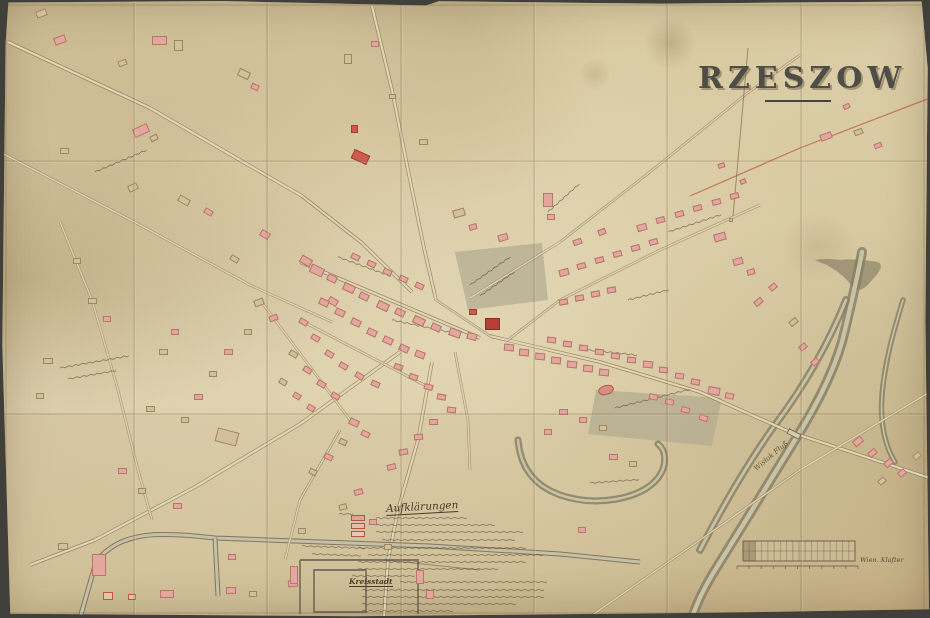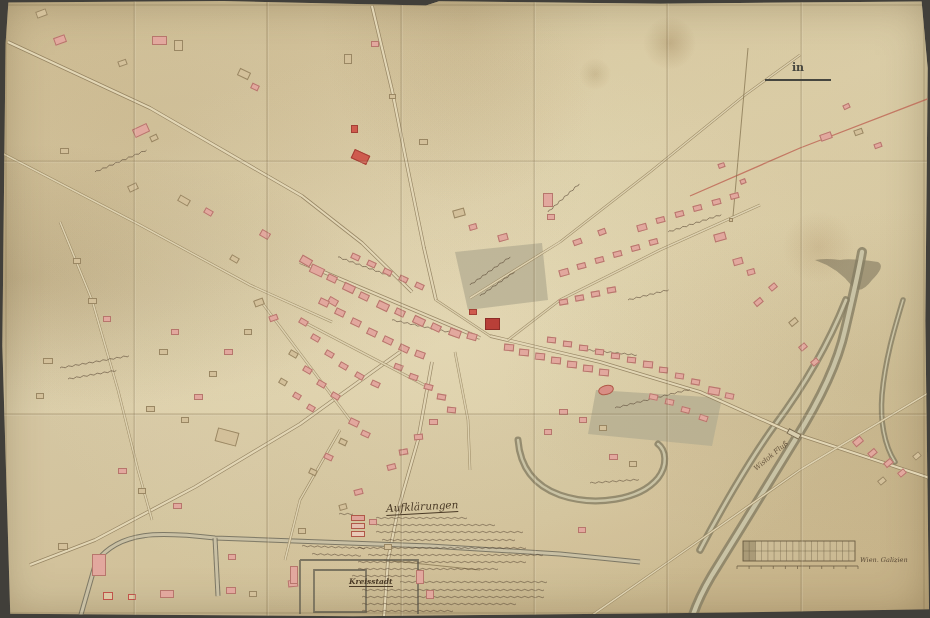--- a/index.html
+++ b/index.html
@@ -370,24 +370,24 @@
         <div class="fold v" style="left: 266px;"></div>
         <div class="fold v" style="left: 400px;"></div>
         <div class="fold v" style="left: 533px;"></div>
         <div class="fold v" style="left: 666px;"></div>
         <div class="fold v" style="left: 800px;"></div>
         <div class="fold h" style="top: 160px;"></div>
         <div class="fold h" style="top: 413px;"></div>
       </div>
 
     <div class="title-block">
-      <div class="t-in">in</div>
+      <div class="t-city">RZESZOW</div>
       <div class="t-rule"></div>
     </div>
 
     <div id="legend-heading">Aufklärungen</div>
     <div id="note-heading">Kreisstadt</div>
-    <div id="scalebar-label">Wien. Galizien</div>
+    <div id="scalebar-label">Wien. Klafter</div>
   <div class="swatch" style="left: 351px; top: 515px; width: 14px; height: 6px; background: rgb(223, 163, 152); border: 0.8px solid rgb(176, 88, 72);"></div>
       <div class="swatch" style="left: 351px; top: 523px; width: 14px; height: 6px; background: rgb(228, 191, 174); border: 0.8px solid rgb(176, 88, 72);"></div>
       <div class="swatch" style="left: 351px; top: 531px; width: 14px; height: 6px; background: rgb(233, 202, 184); border: 0.8px solid rgb(176, 88, 72);"></div>
     </div>
 </div>
 
 </body></html>

